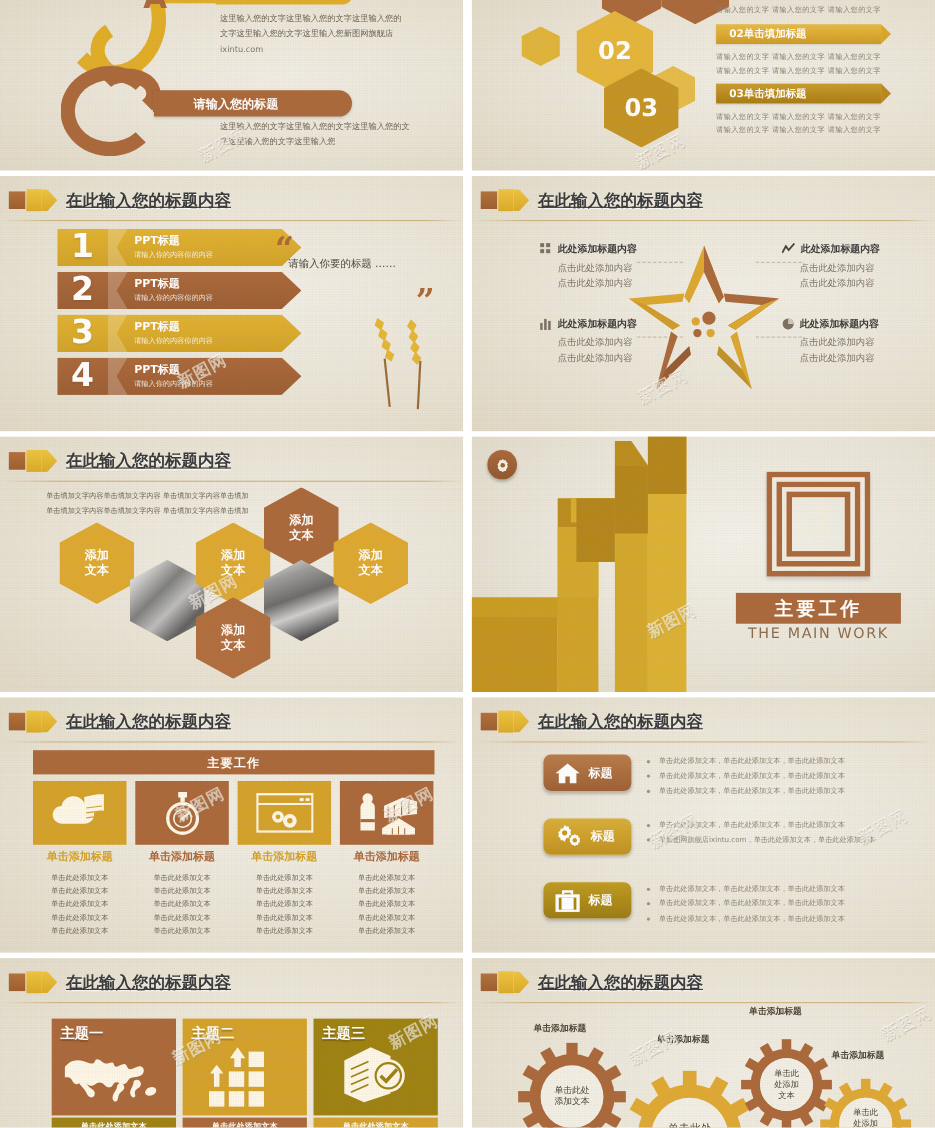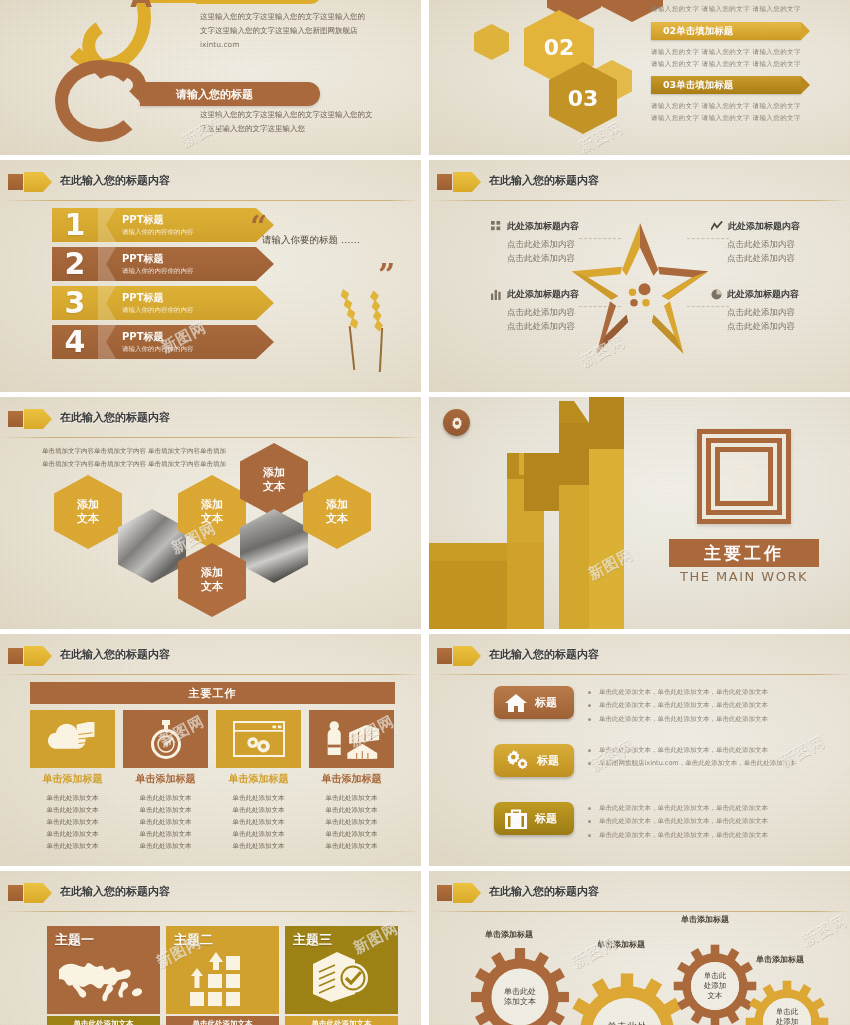--- a/index.html
+++ b/index.html
@@ -56,22 +56,23 @@
     position:absolute; left:24px; top:1px; width:14px; height:20px;
     background:linear-gradient(180deg,#ecc241,#d9a928);
   }
   .shead .arr{
     position:absolute; left:38px; top:1px; width:14px; height:20px;
     background:linear-gradient(180deg,#ecc241,#d9a928);
     clip-path:polygon(0 0,35% 0,100% 50%,35% 100%,0 100%);
   }
   .shead .htxt{
     position:absolute; left:60px; top:2px;
-    font-size:11px; font-weight:bold; color:#3b3b3b;
+    font-size:15px; font-weight:bold; color:#3b3b3b;
     text-shadow:0 1px 1px rgba(255,255,255,.7);
+    text-decoration:underline;
   }
   .hrule{
     position:absolute; left:0; right:0; top:40px; height:1px; z-index:11;
     background:linear-gradient(90deg,rgba(200,170,110,0),rgba(200,170,110,.85) 12%,rgba(200,170,110,.85) 92%,rgba(200,170,110,0));
   }
 
   
   .s1 .hookA{
     position:absolute; left:55px; top:-38px; width:96px; height:110px;
     border:13px solid #e0ad26; border-radius:50%;

